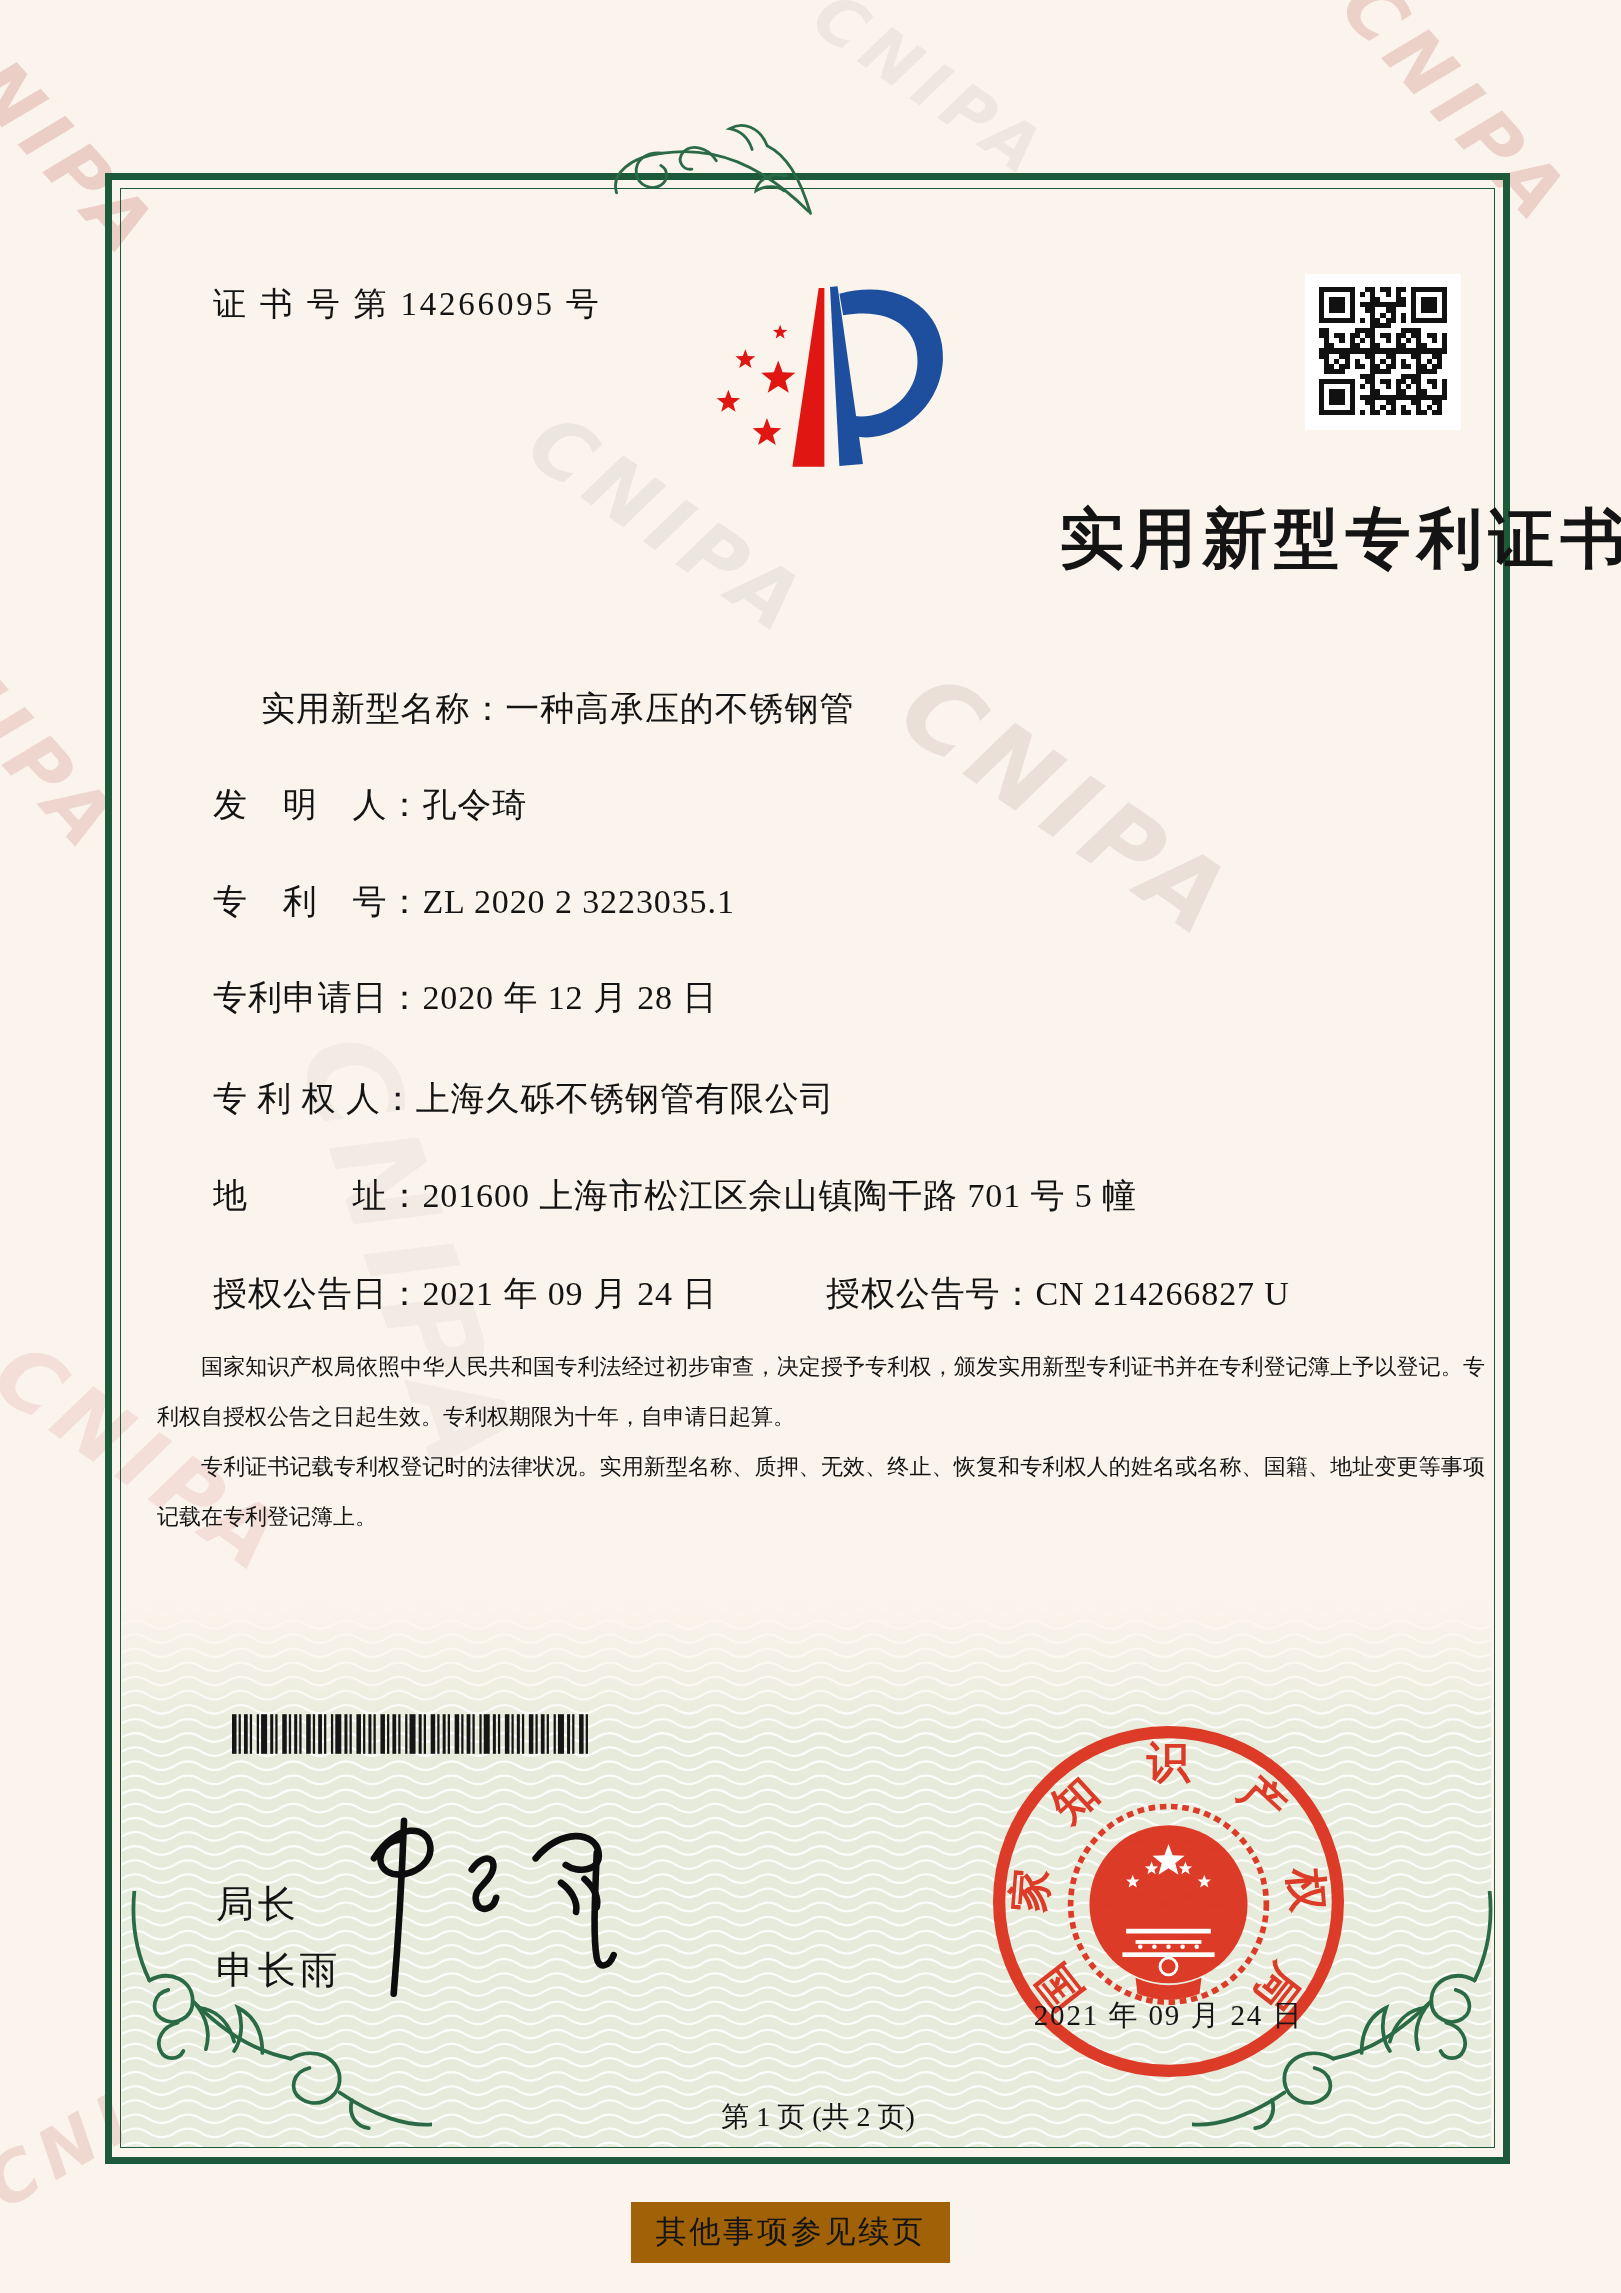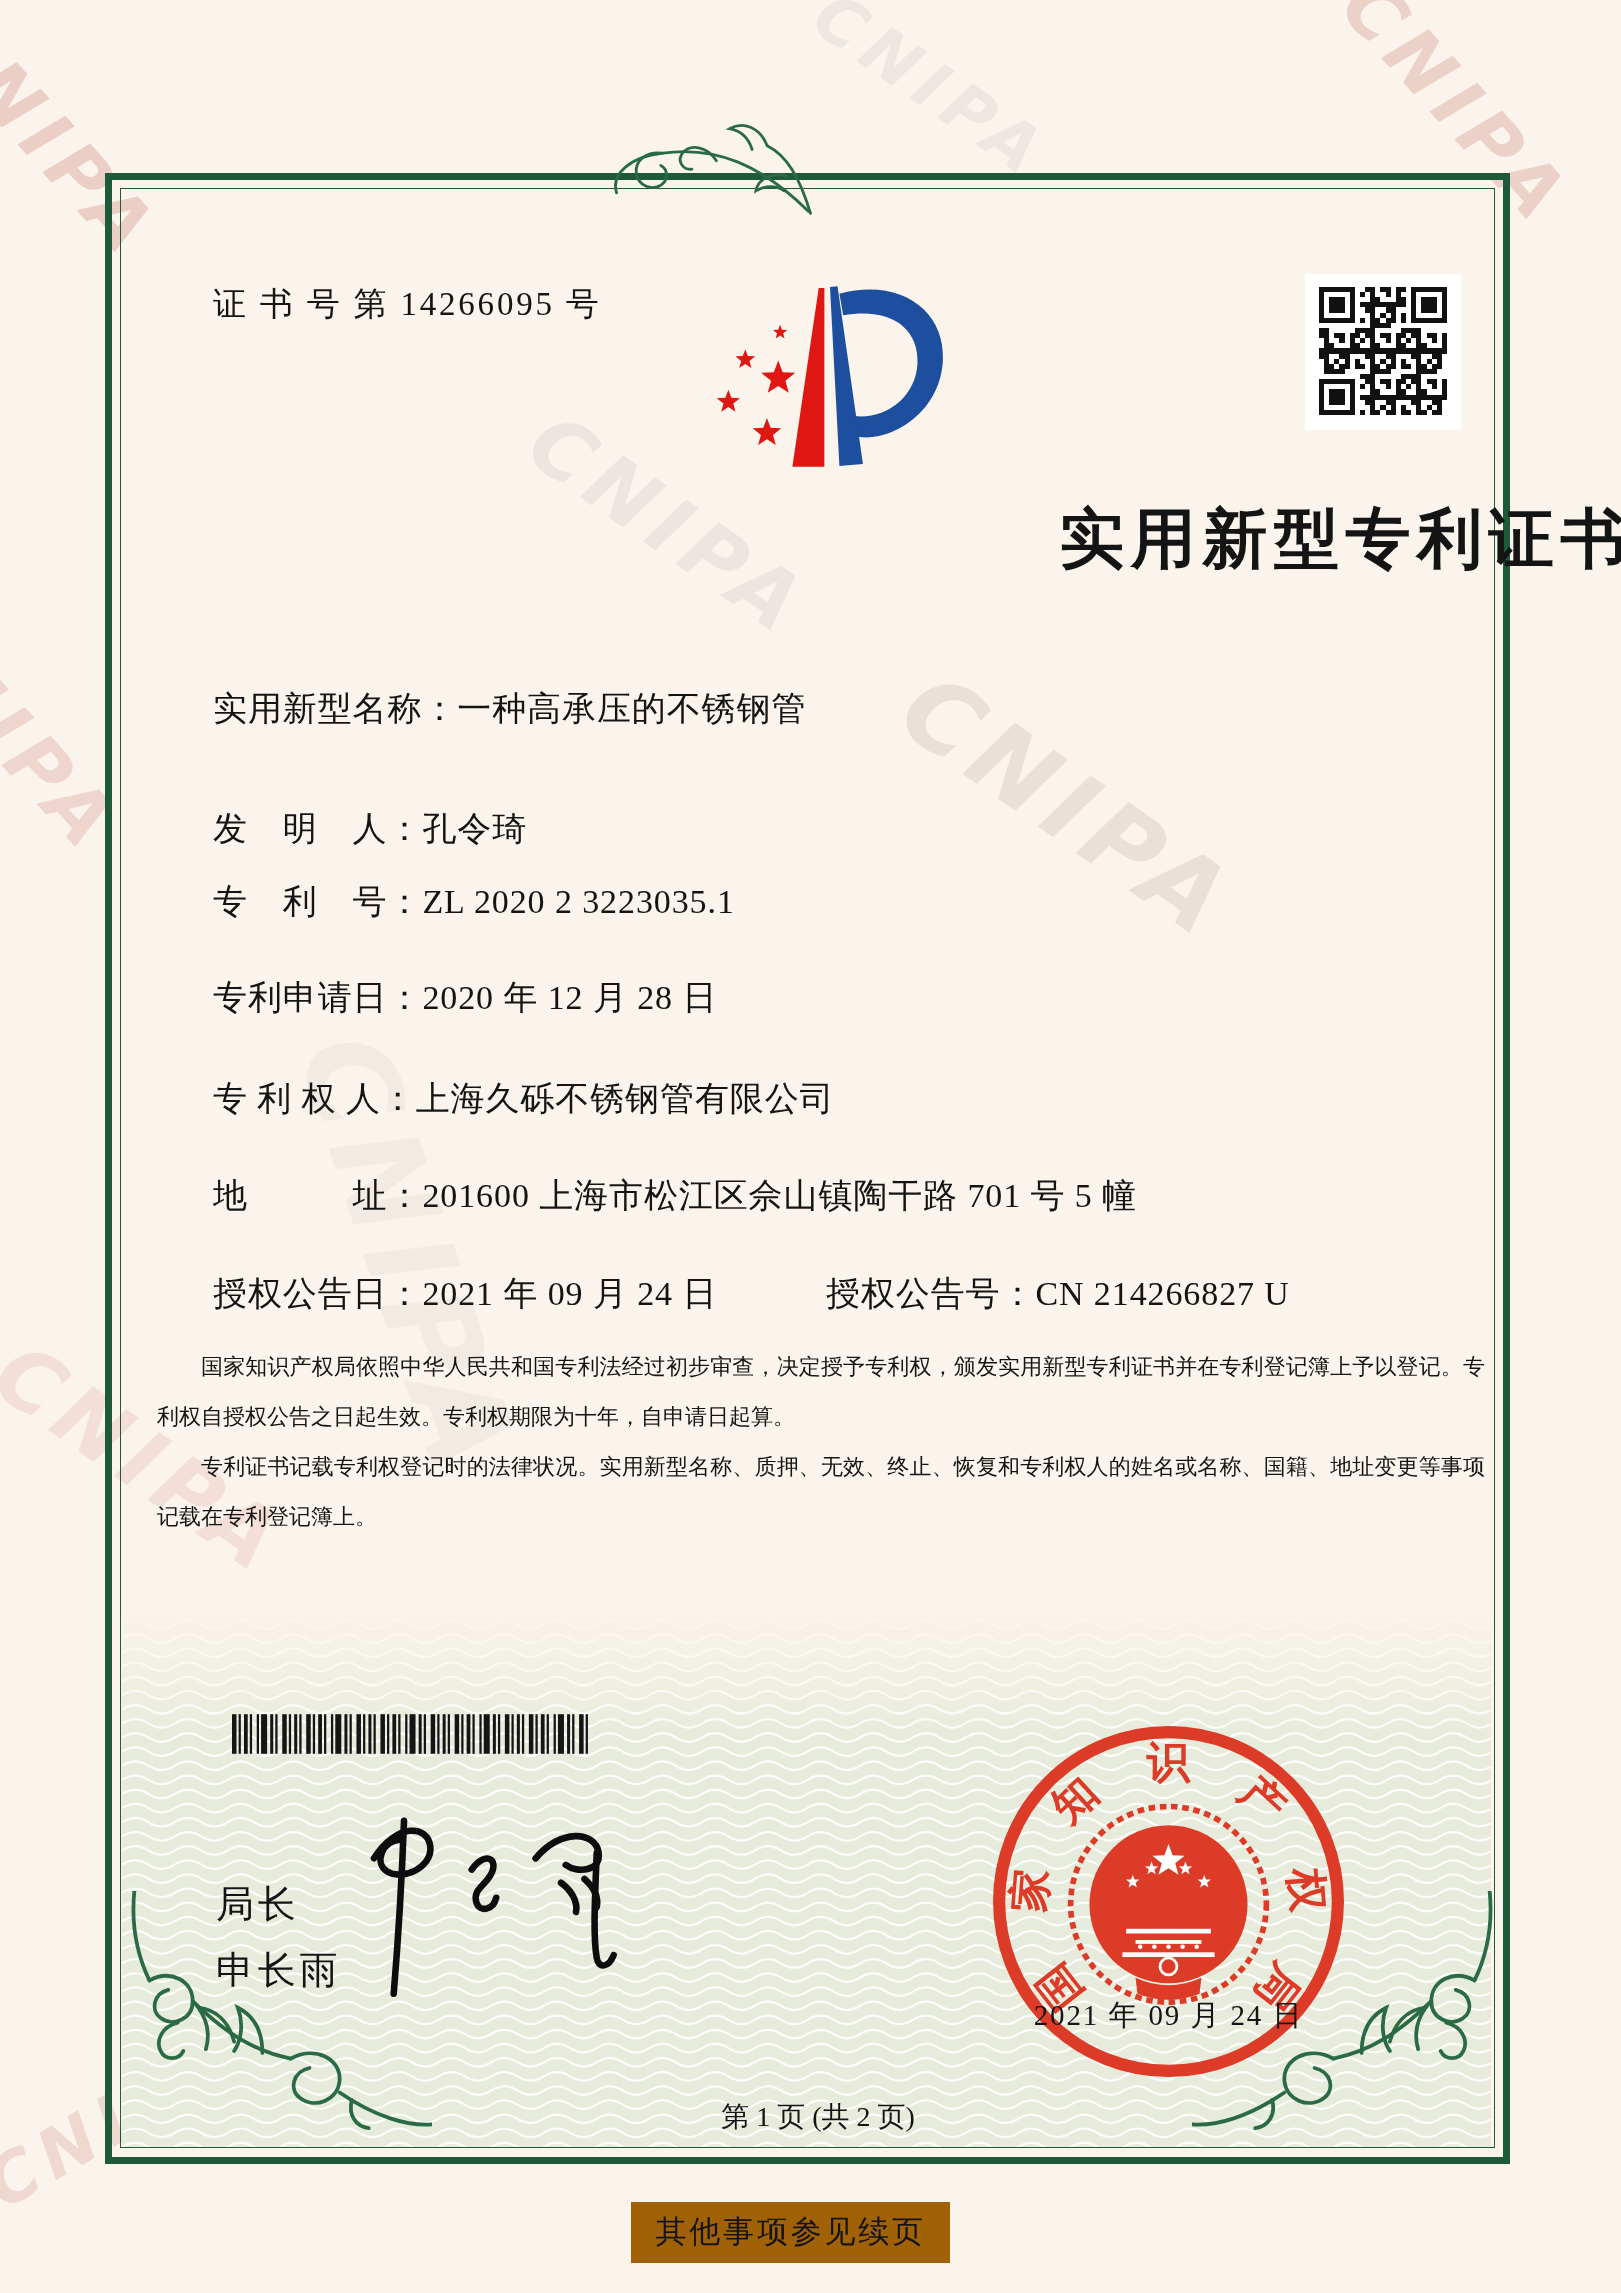--- a/index.html
+++ b/index.html
@@ -38,21 +38,21 @@
   .deco { position:absolute; z-index:4; pointer-events:none; }
   
   .content { position:absolute; left:11px; top:0; width:100%; height:100%; z-index:5; }
   .cert-no { position:absolute; left:202px; top:282px; font-size:33px; letter-spacing:2.8px; }
   .logo { position:absolute; left:687px; top:273px; width:264px; height:207px; }
   .qr-card { position:absolute; left:1294px; top:274px; width:156px; height:156px; background:#fff; }
   .qr-card svg { position:absolute; left:14px; top:13px; }
   .doc-title { position:absolute; left:0; top:495px; width:100%; text-align:right;
     font-size:65px; font-weight:bold; letter-spacing:6.6px; }
   .row { position:absolute; left:202px; font-size:34px; white-space:nowrap; letter-spacing:0.9px; }
-  .r0 { top:686px; } .r1 { top:782px;margin-top:24px; } .r2 { top:879px; } .r3 { top:975px; }
+  .r0 { top:686px;margin-left:48px; } .r1 { top:782px; } .r2 { top:879px; } .r3 { top:975px; }
   .r4 { top:1076px; } .r5 { top:1173px; } .r6 { top:1271px; } .r6b { left:815px; top:1271px; }
   .body-text { position:absolute; left:146px; top:1342px; width:1328px;
     font-size:22px; line-height:50px; text-align:justify; }
   .body-text p { text-indent:2em; }
   .barcode { position:absolute; left:221px; top:1714px; }
   .signer { position:absolute; left:205px; font-size:38px;
     font-family:"Liberation Sans","DejaVu Sans",sans-serif; letter-spacing:3.8px; }
   .signer.t { top:1879px; } .signer.n { top:1945px; }
   .signature { position:absolute; left:331px; top:1815px; }
   .seal { position:absolute; left:974px; top:1718px; width:367px; height:367px; opacity:.93; }

